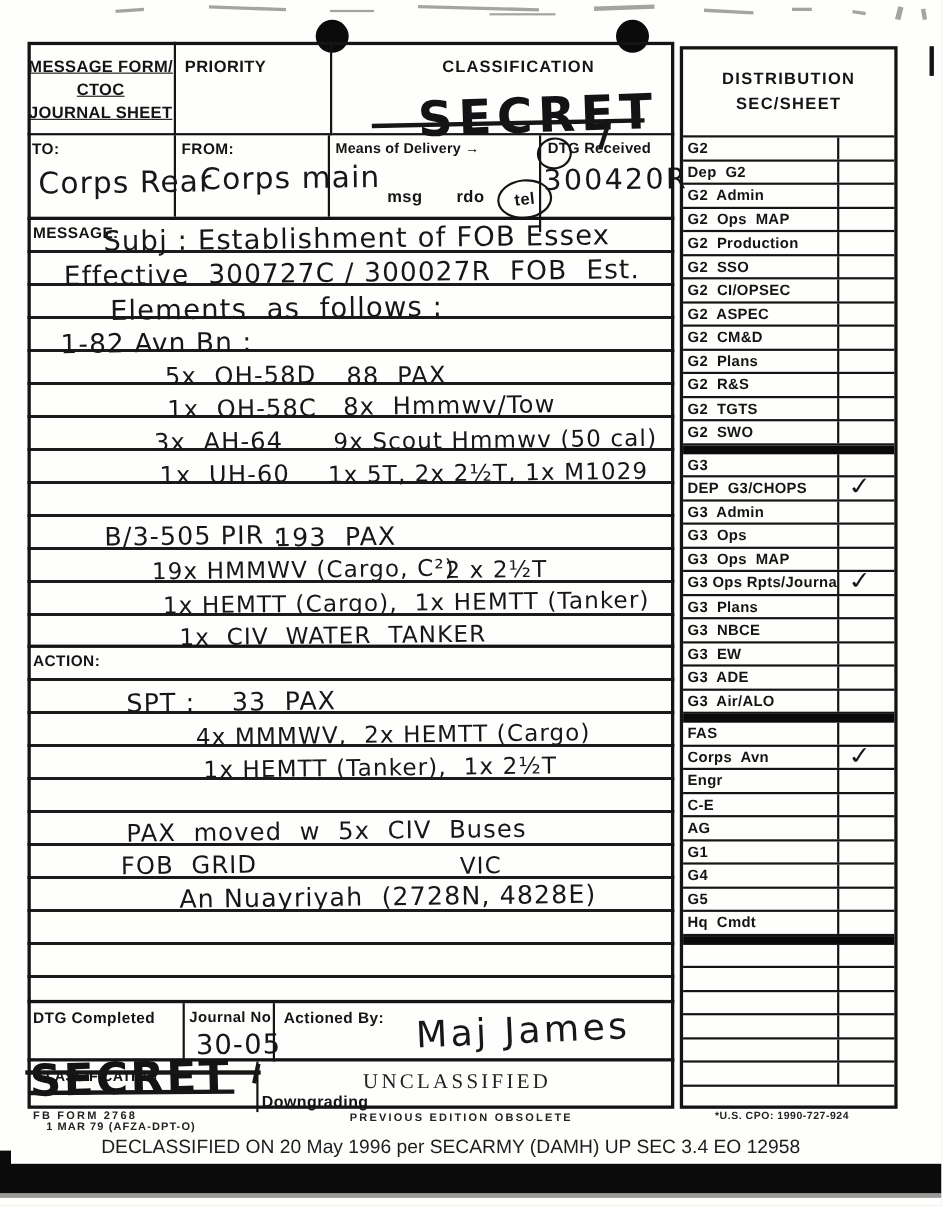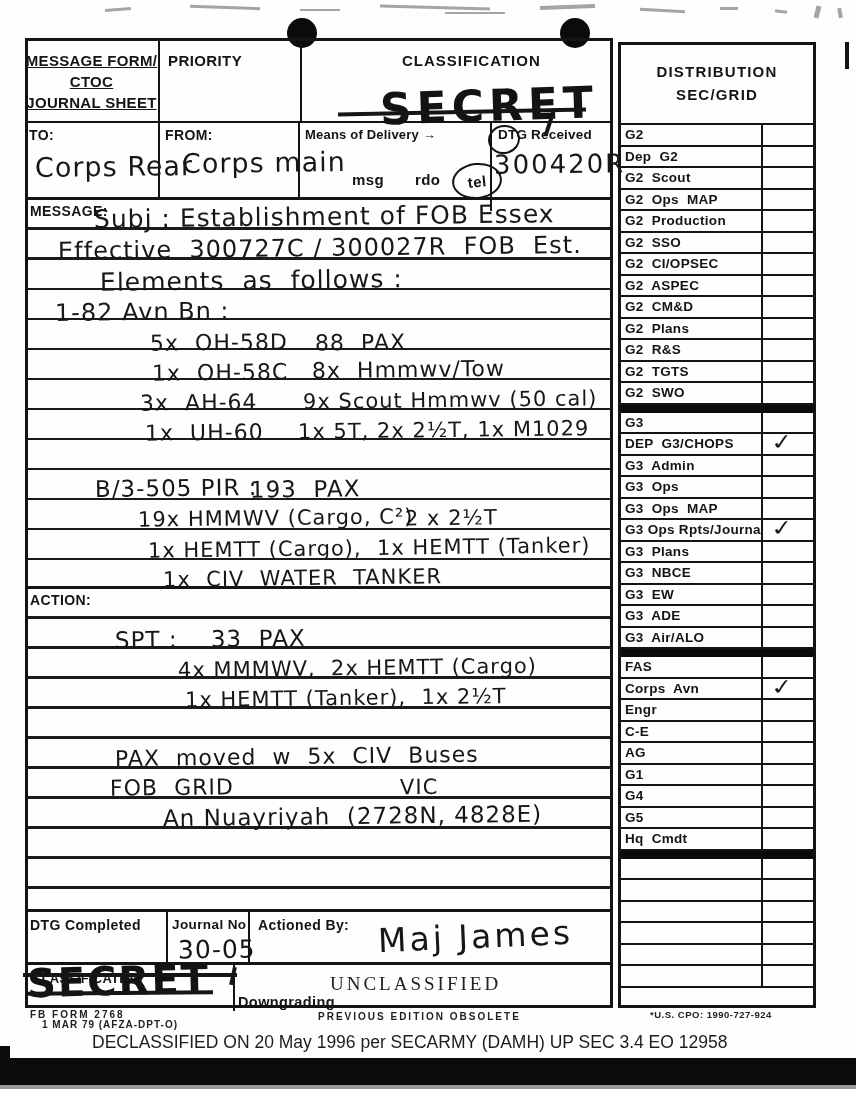--- a/index.html
+++ b/index.html
@@ -164,40 +164,40 @@
       <span class="hw" style="left: 250px; top: 478px; font-size: 23px;">193  PAX</span>
       <span class="hw" style="left: 138px; top: 508px; font-size: 21px;">19x HMMWV (Cargo, C²)</span>
       <span class="hw" style="left: 405px; top: 508px; font-size: 21px;">2 x 2½T</span>
       <span class="hw" style="left: 148px; top: 538px; font-size: 21px;">1x HEMTT (Cargo),  1x HEMTT (Tanker)</span>
       <span class="hw" style="left: 163px; top: 568px; font-size: 21px;">1x  CIV  WATER  TANKER</span>
       <span class="hw" style="left: 115px; top: 628px; font-size: 23px;">SPT :    33  PAX</span>
       <span class="hw" style="left: 178px; top: 658px; font-size: 21px;">4x MMMWV,  2x HEMTT (Cargo)</span>
       <span class="hw" style="left: 185px; top: 688px; font-size: 21px;">1x HEMTT (Tanker),  1x 2½T</span>
       <span class="hw" style="left: 115px; top: 746px; font-size: 22px;">PAX  moved  w  5x  CIV  Buses</span>
       <span class="hw" style="left: 110px; top: 777px; font-size: 22px;">FOB  GRID</span>
-      <span class="hw" style="left: 400px; top: 777px; font-size: 21px;">VIC</span>
+      <span class="hw" style="left: 418px; top: 777px; font-size: 21px;">VIC</span>
       <span class="hw" style="left: 163px; top: 805px; font-size: 23px;">An Nuayriyah  (2728N, 4828E)</span>
     </div>
 
   <div class="dist">
     <div class="dist-head">
       <div>DISTRIBUTION</div>
-      <div>SEC/GRID</div>
+      <div>SEC/SHEET</div>
     </div>
     <div id="dist-rows">
         <div class="drow">
           <span class="dl">G2</span>
           <span class="dc"></span>
         </div>
         <div class="drow">
           <span class="dl">Dep  G2</span>
           <span class="dc"></span>
         </div>
         <div class="drow">
-          <span class="dl">G2  Scout</span>
+          <span class="dl">G2  Admin</span>
           <span class="dc"></span>
         </div>
         <div class="drow">
           <span class="dl">G2  Ops  MAP</span>
           <span class="dc"></span>
         </div>
         <div class="drow">
           <span class="dl">G2  Production</span>
           <span class="dc"></span>
         </div>

